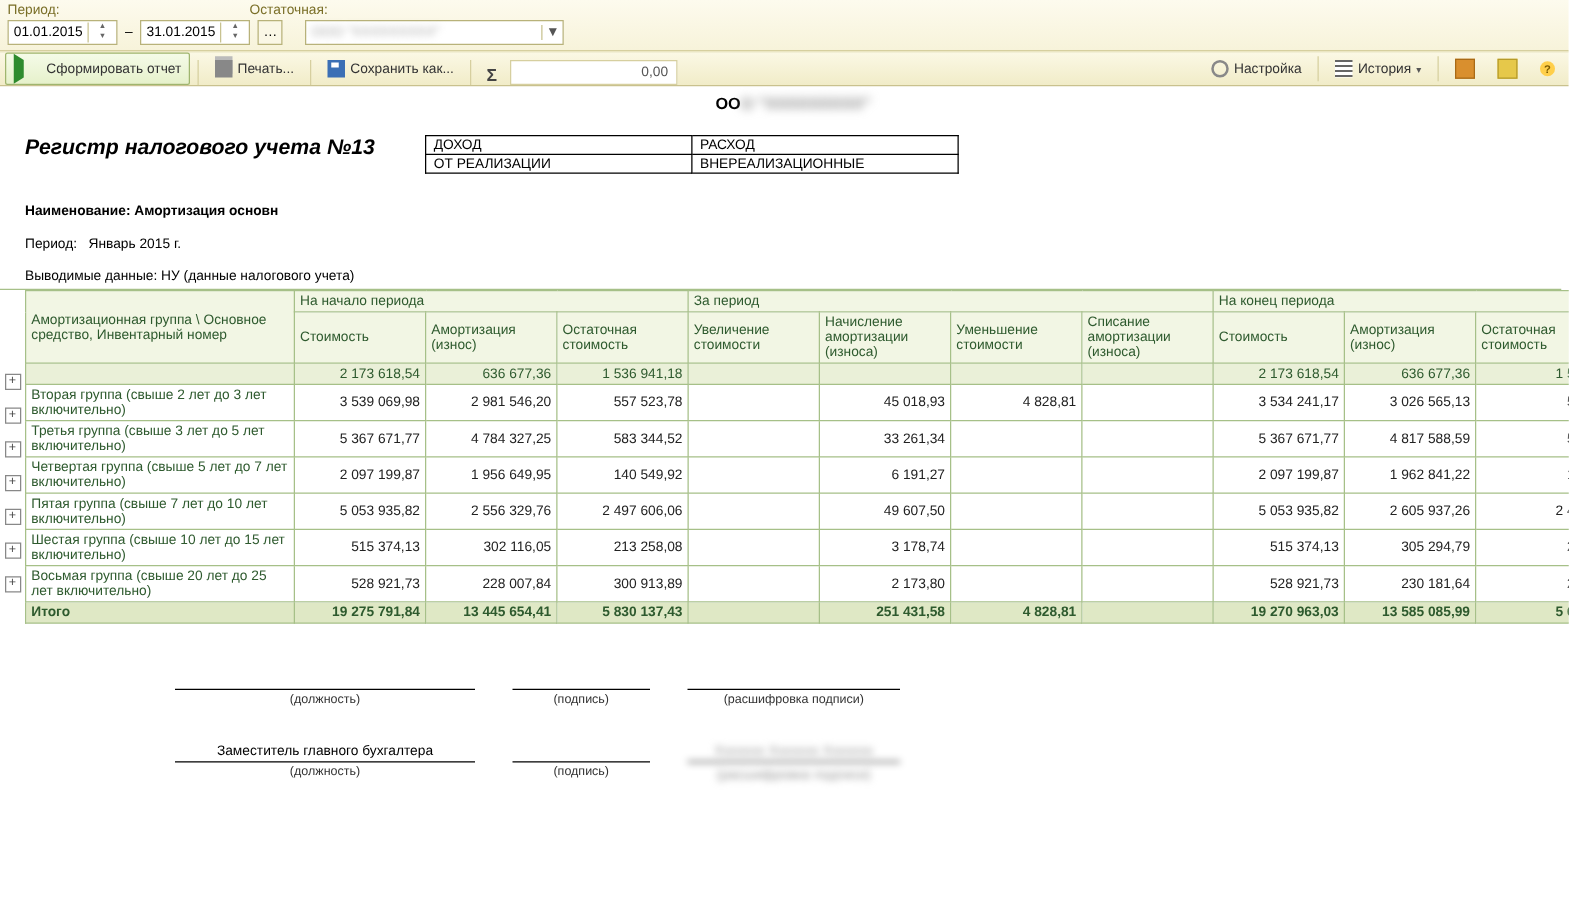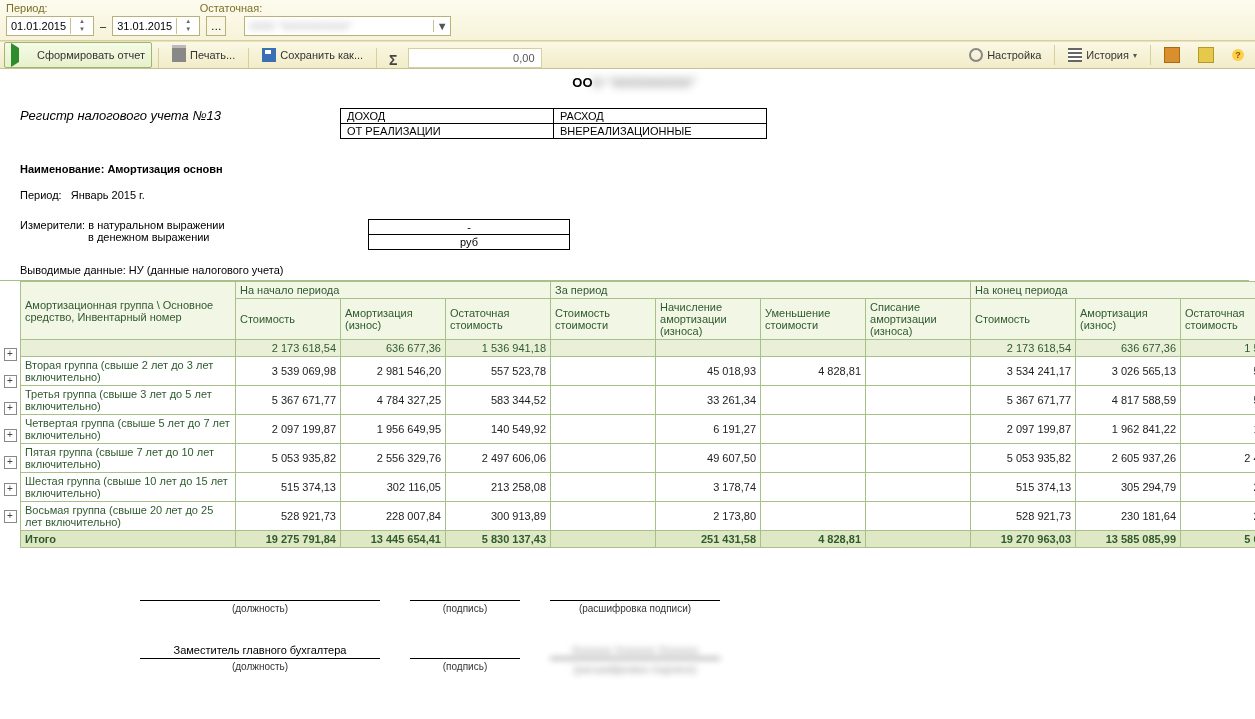--- a/index.html
+++ b/index.html
@@ -67,21 +67,21 @@
   .ico-list { width:12px;height:10px; background:repeating-linear-gradient(#666,#666 2px,#fff 2px,#fff 4px);}
   .ico-dd { font-size:8px; color:#555;}
   .ico-sq { width:12px; height:12px; background:#d98f2e; border:1px solid #a86a16;}
   .ico-sq2 { width:12px; height:12px; background:#e6c84a; border:1px solid #b59a2a;}
   .ico-help { width:12px;height:12px;border-radius:50%;background:#ffcf4a;color:#7a5a00;font-weight:bold;font-size:9px;text-align:center;line-height:12px;}
   
   .report { padding: 6px 6px 20px 20px; }
   .company { font-weight:bold; font-size:13px;text-align:center; }
   .company .blur { filter: blur(4px); color:#888;}
   .reg-row { display:flex; align-items:flex-start; margin-top:18px;}
-  .reg-title { font-weight:normal; font-style:italic; font-size:13px; width:320px;}
+  .reg-title { font-weight:bold; font-style:italic; font-size:17px; width:320px;}
   .mini-table { border-collapse:collapse; }
   .mini-table td { border:1px solid #000; padding:1px 6px; font-size:11px; width:200px;}
   .naimen { font-weight:bold; margin-top:24px;}
   .period-line { margin-top:14px;}
   .izm-row { display:flex; align-items:flex-start; margin-top:18px;}
   .izm-left { width:348px;}
   .izm-left div:nth-child(2){ padding-left:68px;}
   .izm-table { border-collapse:collapse;}
   .izm-table td { border:1px solid #000; width:200px; text-align:center; padding:1px 0;}
   .vyvod { margin-top:14px;}
@@ -214,36 +214,20 @@
       </table>
   </div>
 
   <div class="naimen">Наименование: Амортизация основн</div>
 
   <div class="period-line">
     <span>Период:</span>&nbsp;&nbsp;
     <span>Январь 2015 г.</span>
   </div>
 
-  <div class="izm-row">
-    <div class="izm-left">
-      <div>Измерители: в натуральном выражении</div>
-      <div>в денежном выражении</div>
-    </div>
-    <table class="izm-table">
-      <tbody>
-          <tr>
-            <td>-</td>
-          </tr>
-      <tr>
-            <td>руб</td>
-          </tr>
-    </tbody>
-      </table>
-  </div>
 
   <div class="vyvod">Выводимые данные:  НУ (данные налогового учета)</div>
 
   <div class="grid-wrap">
     <div class="expand-col">
       <div style="height:66px;"></div>
       <div class="exp">+</div>
       <div style="height:13px;"></div>
       <div class="exp">+</div>
       <div style="height:13px;"></div>
@@ -275,21 +259,21 @@
         <tr>
           <th rowspan="2" class="top" style="white-space:normal;"><span>Амортизационная группа \ Основное средство, Инвентарный номер</span></th>
           <th colspan="3" class="top">На начало периода</th>
           <th colspan="4" class="top">За период</th>
           <th colspan="3" class="top">На конец периода</th>
         </tr>
         <tr id="subhead">
             <th style="white-space: normal;">Стоимость</th>
             <th style="white-space: normal;">Амортизация (износ)</th>
             <th style="white-space: normal;">Остаточная стоимость</th>
-            <th style="white-space: normal;">Стоимость стоимости</th>
+            <th style="white-space: normal;">Увеличение стоимости</th>
             <th style="white-space: normal;">Начисление амортизации (износа)</th>
             <th style="white-space: normal;">Уменьшение стоимости</th>
             <th style="white-space: normal;">Списание амортизации (износа)</th>
             <th style="white-space: normal;">Стоимость</th>
             <th style="white-space: normal;">Амортизация (износ)</th>
             <th style="white-space: normal;">Остаточная стоимость</th>
           </tr>
       </thead>
       <tbody id="gridbody">
           <tr class="sub">

